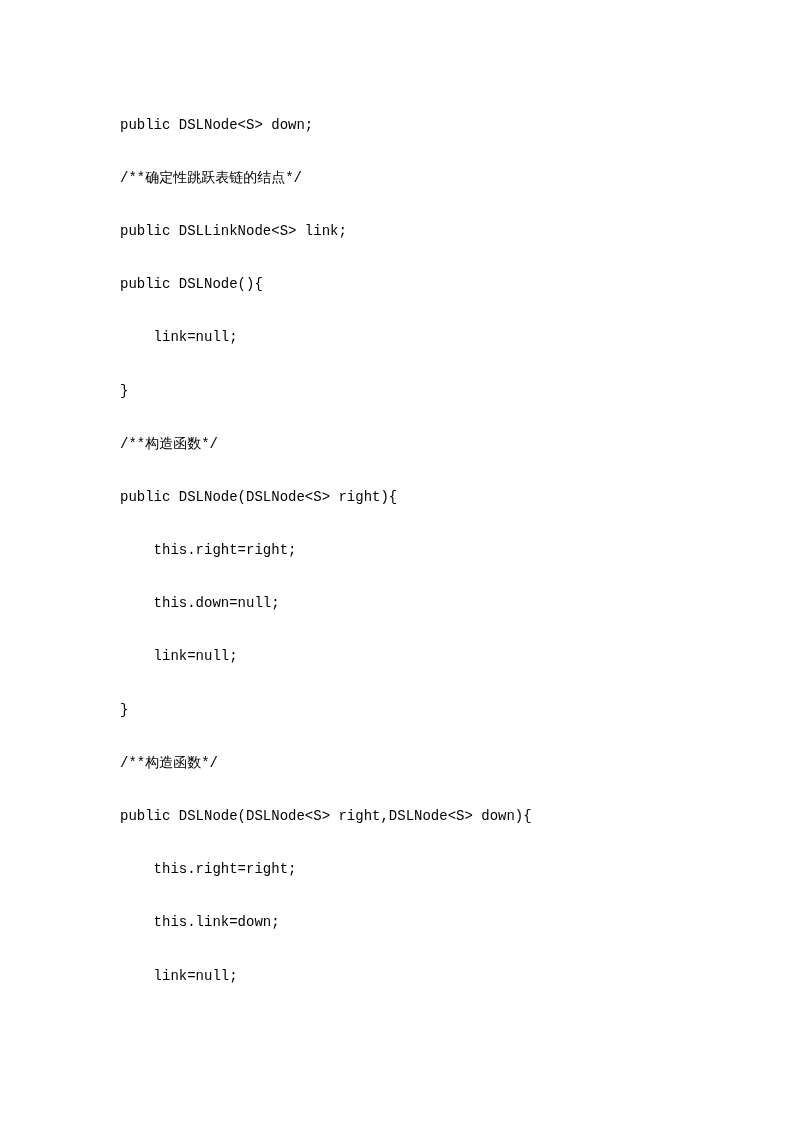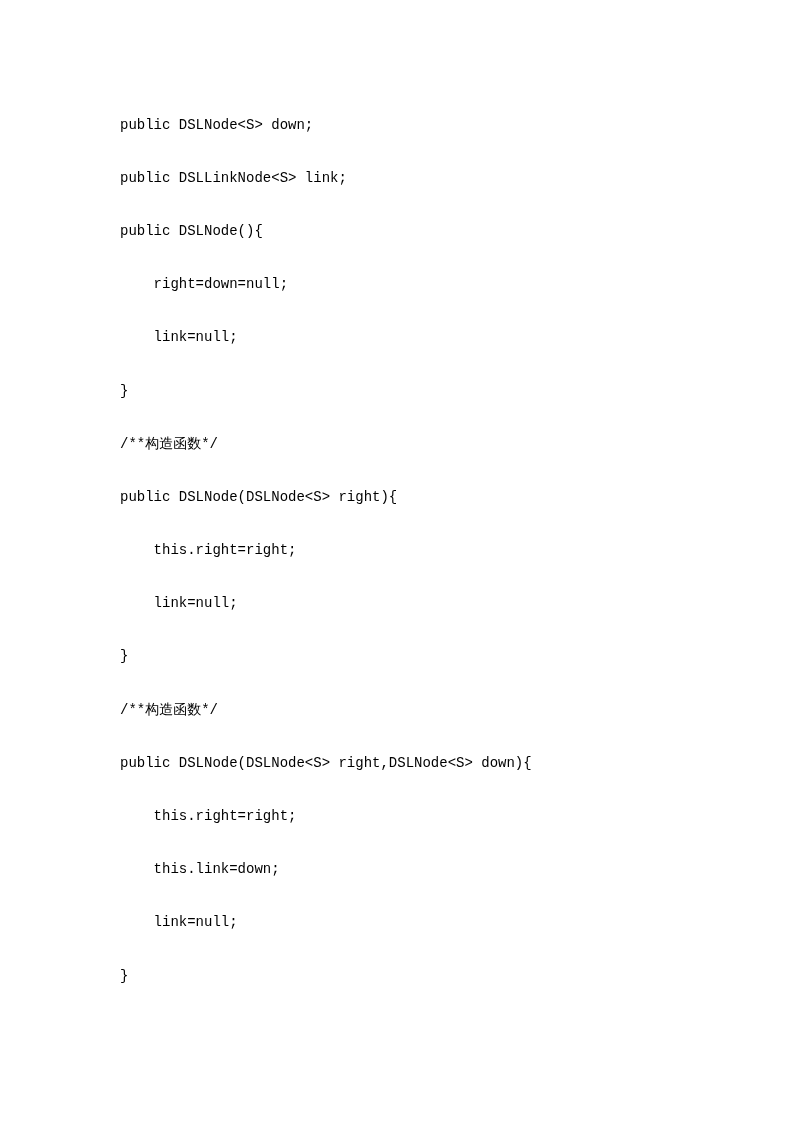--- a/index.html
+++ b/index.html
@@ -20,28 +20,29 @@
   }
   .code-line {
     display: block;
   }
 </style>
 </head>
 <body>
 
 <div class="page">
 <span class="code-line">public DSLNode&lt;S&gt; down;</span>
+<span class="code-line">/**确定性跳跃表链的结点*/</span>
 <span class="code-line">public DSLLinkNode&lt;S&gt; link;</span>
 <span class="code-line">public DSLNode(){</span>
-<span class="code-line">    right=down=null;</span>
 <span class="code-line">    link=null;</span>
 <span class="code-line">}</span>
 <span class="code-line">/**构造函数*/</span>
 <span class="code-line">public DSLNode(DSLNode&lt;S&gt; right){</span>
 <span class="code-line">    this.right=right;</span>
+<span class="code-line">    this.down=null;</span>
 <span class="code-line">    link=null;</span>
 <span class="code-line">}</span>
 <span class="code-line">/**构造函数*/</span>
 <span class="code-line">public DSLNode(DSLNode&lt;S&gt; right,DSLNode&lt;S&gt; down){</span>
 <span class="code-line">    this.right=right;</span>
 <span class="code-line">    this.link=down;</span>
 <span class="code-line">    link=null;</span>
 <span class="code-line">}</span>
 
 

